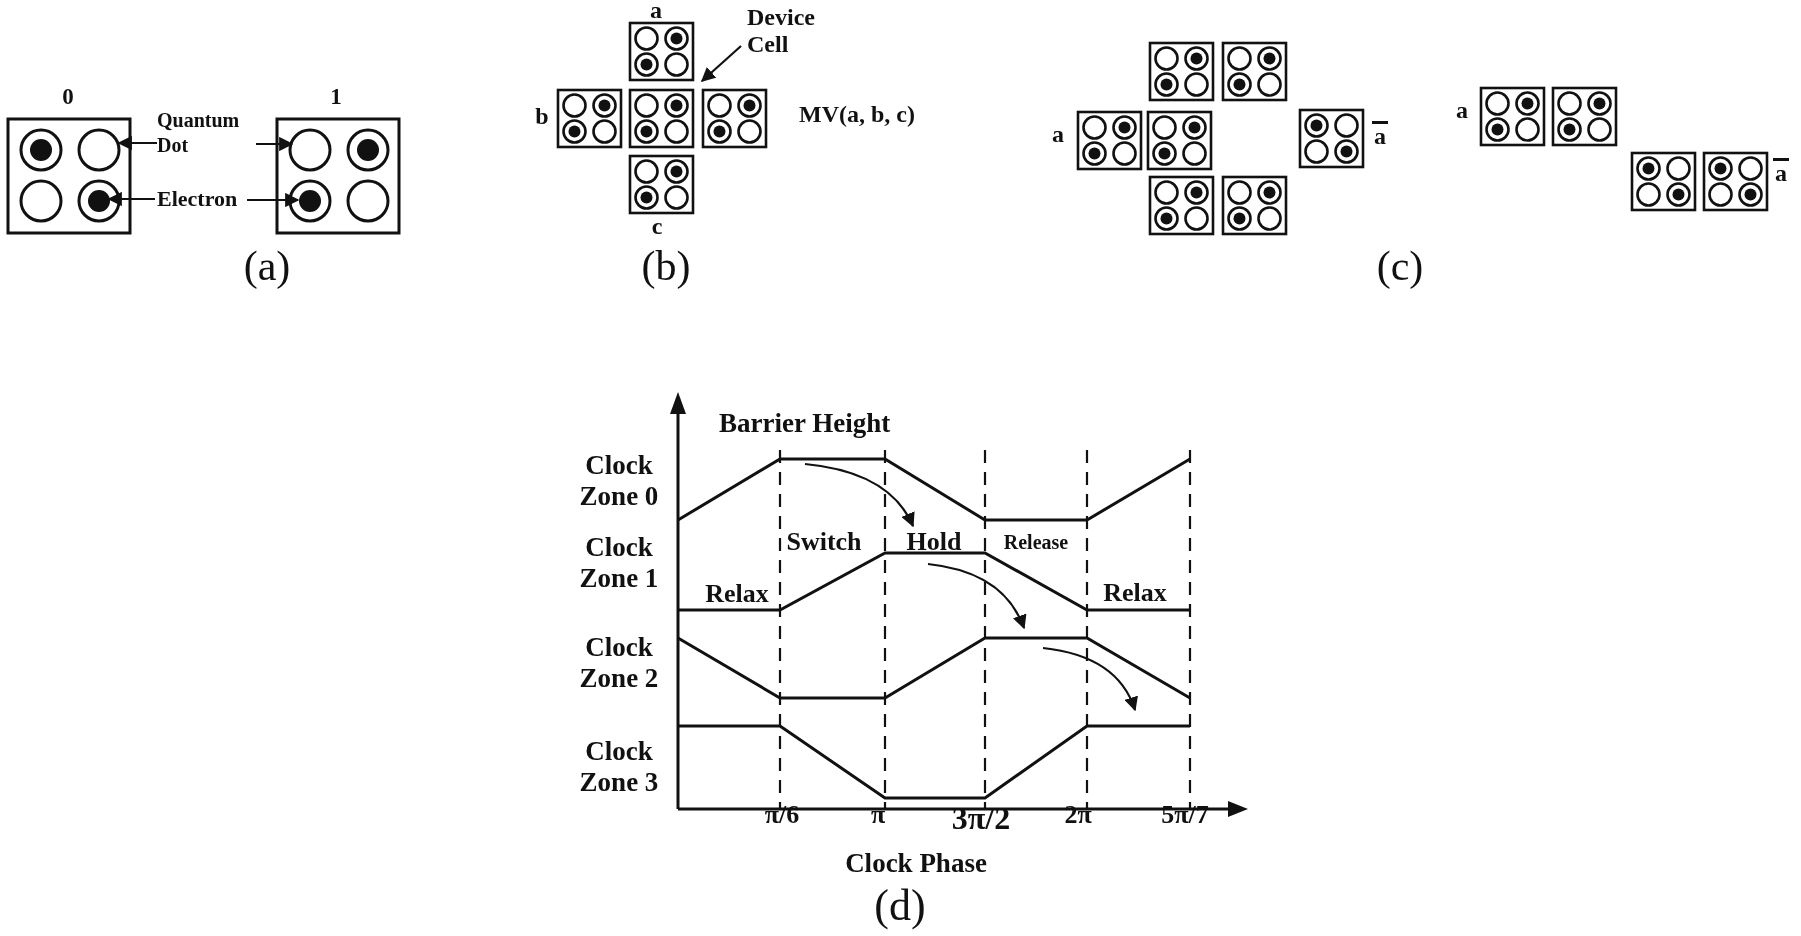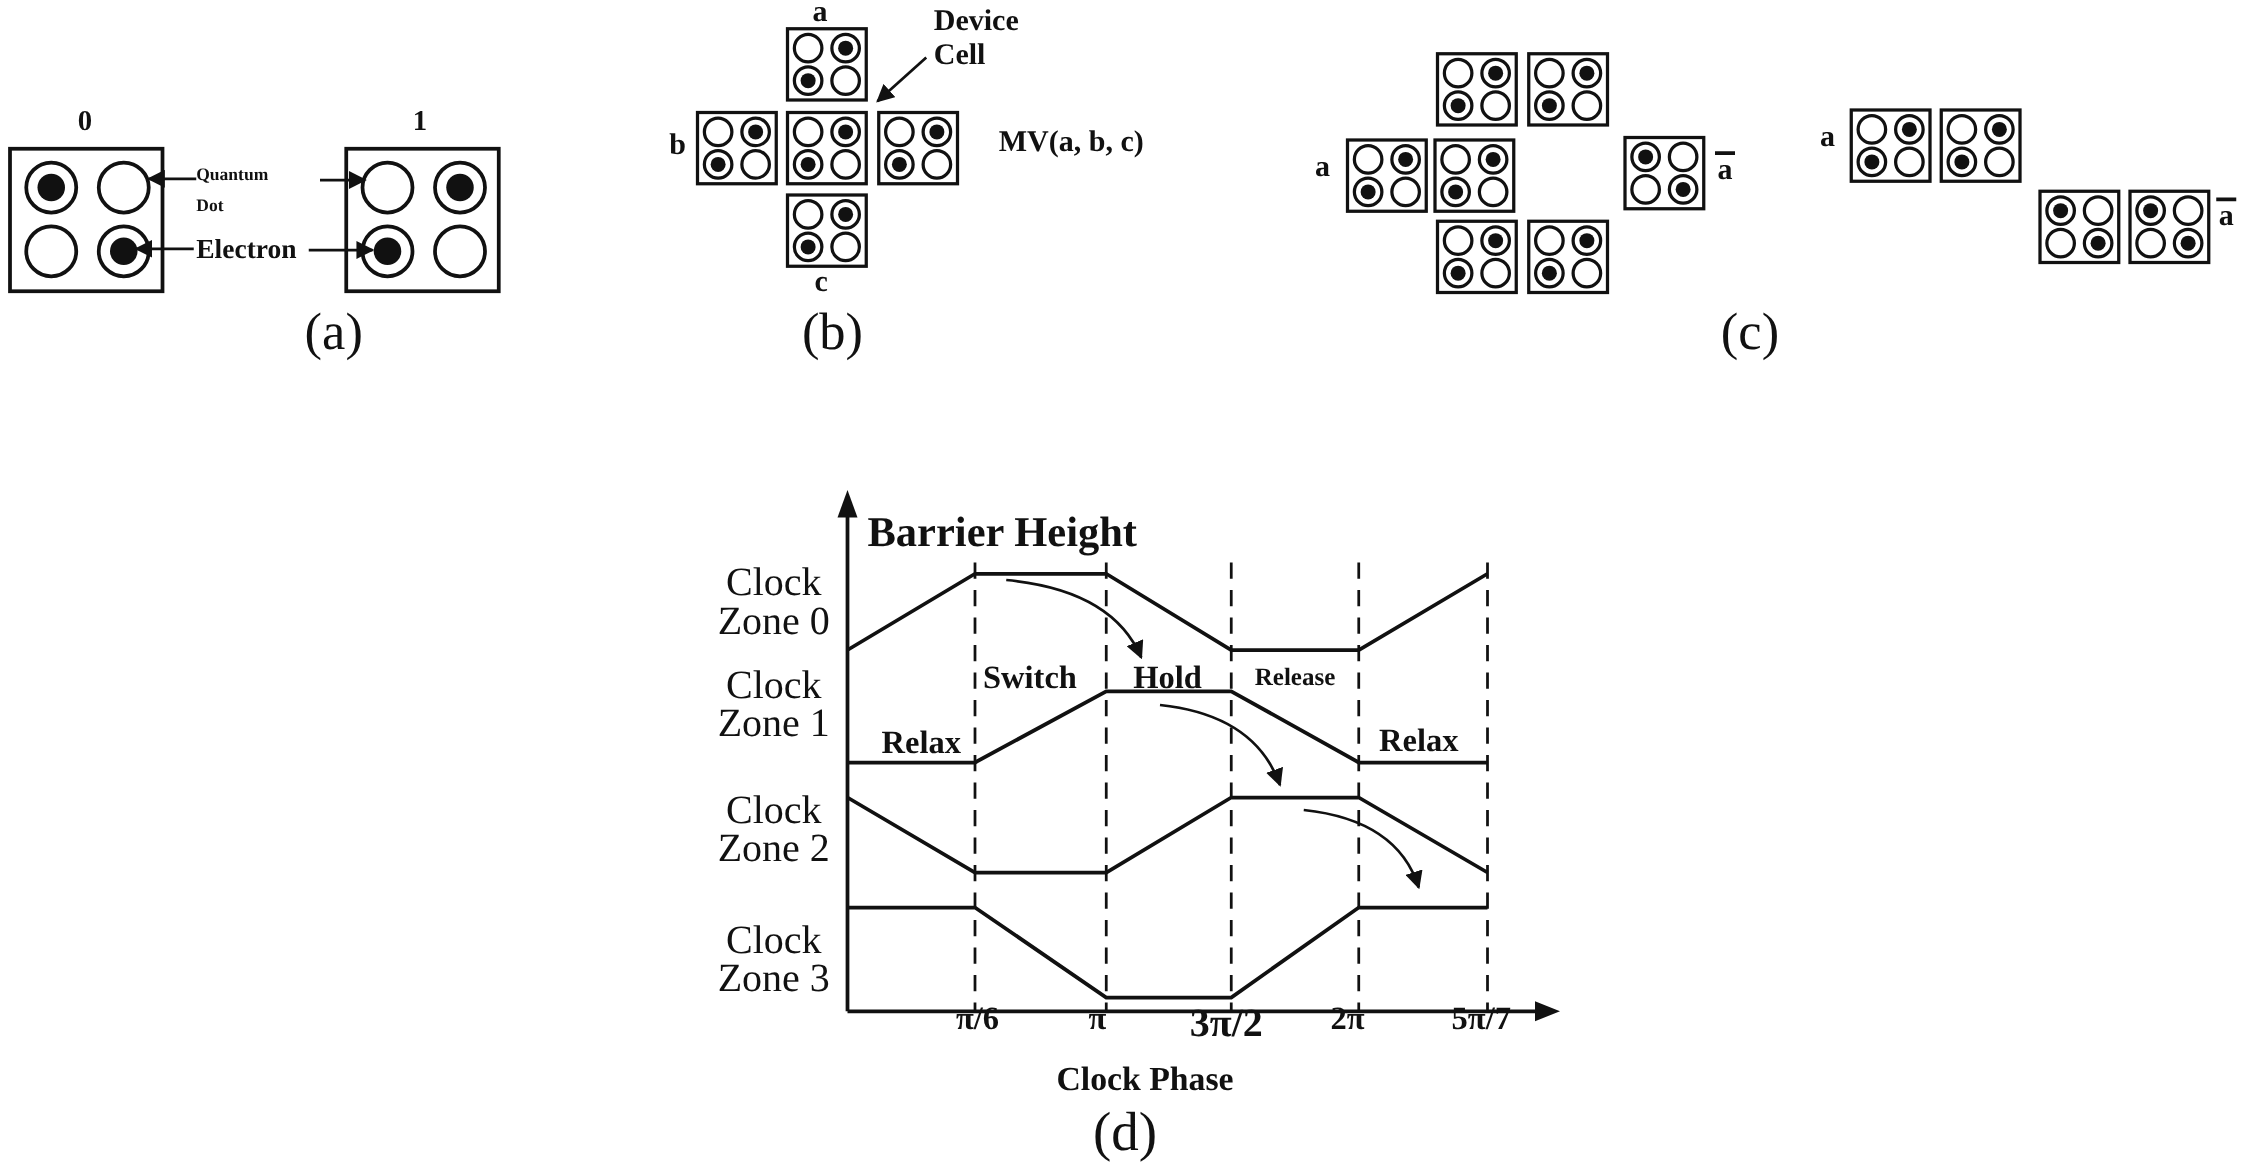--- a/index.html
+++ b/index.html
@@ -2,22 +2,22 @@
 <html><head>
 <meta charset="utf-8">
 <style>
   html,body{margin:0;padding:0;background:#ffffff;}
   #fig{position:relative;width:1801px;height:936px;background:#ffffff;
        font-family:"Liberation Serif",serif;color:#111;overflow:hidden;}
   #gfx{position:absolute;left:0;top:0;}
   .t{position:absolute;white-space:nowrap;color:#111;}
   .b{font-weight:bold;}
   .cx{transform:translateX(-50%);}
-  .zlab{position:absolute;width:124px;text-align:center;font-weight:normal;
-        font-size:32px;line-height:31px;color:#111;}
+  .zlab{position:absolute;width:124px;text-align:center;font-weight:bold;
+        font-size:27px;line-height:31px;color:#111;}
   .cap{font-size:42px;}
   .overbar{display:inline-block;border-top:3px solid #111;padding:0 2px;line-height:1.05;}
   .twoline{line-height:25px;}
 </style>
 </head>
 <body>
 
 <div id="fig">
 
   <svg id="gfx" width="1801" height="936" viewBox="0 0 1801 936">
@@ -216,21 +216,21 @@
         <line x1="247" y1="200" x2="298" y2="200" stroke="#111111" stroke-width="2.2" marker-end="url(#arr)"></line>
         <line x1="741" y1="46" x2="702" y2="81" stroke="#111111" stroke-width="2.2" marker-end="url(#arr)"></line>
         <path d="M805,464 Q890,472 913,526" fill="none" stroke="#111111" stroke-width="2.2" marker-end="url(#arr)"></path>
         <path d="M928,564 Q1004,572 1024,628" fill="none" stroke="#111111" stroke-width="2.2" marker-end="url(#arr)"></path>
         <path d="M1043,648 Q1118,656 1135,710" fill="none" stroke="#111111" stroke-width="2.2" marker-end="url(#arr)"></path>
       </g>
   </svg>
 
   <div class="t b cx" style="left:68px;top:84px;font-size:23px">0</div>
   <div class="t b cx" style="left:336px;top:84px;font-size:23px">1</div>
-  <div class="t b twoline" style="left:157px;top:128px;font-size:14px">
+  <div class="t b twoline" style="left:157px;top:108px;font-size:20px">
     <div>Quantum</div>
     <div>Dot</div>
   </div>
   <div class="t b" style="left:157px;top:186px;font-size:22px">Electron</div>
   <div class="t cx cap" style="left:267px;top:242px">(a)</div>
 
   <div class="t b cx" style="left:656px;top:-3px;font-size:24px">a</div>
   <div class="t b cx" style="left:542px;top:103px;font-size:24px">b</div>
   <div class="t b cx" style="left:657px;top:213px;font-size:24px">c</div>
   <div class="t b" style="left:747px;top:4px;font-size:24px;line-height:27px">
@@ -243,21 +243,21 @@
   <div class="t b cx" style="left:1058px;top:121px;font-size:24px">a</div>
   <div class="t b" style="left:1372px;top:121px;font-size:24px">
     <span class="overbar">a</span>
   </div>
   <div class="t b cx" style="left:1462px;top:97px;font-size:24px">a</div>
   <div class="t b" style="left:1773px;top:158px;font-size:24px">
     <span class="overbar">a</span>
   </div>
   <div class="t cx cap" style="left:1400px;top:242px">(c)</div>
 
-  <div class="t b" style="left:694px;top:408px;font-size:34px">Barrier Height</div>
+  <div class="t b" style="left:719px;top:408px;font-size:27px">Barrier Height</div>
 
   <div class="zlab" style="left:557px;top:450px">
     <div>Clock</div>
     <div>Zone 0</div>
   </div>
   <div class="zlab" style="left:557px;top:532px">
     <div>Clock</div>
     <div>Zone 1</div>
   </div>
   <div class="zlab" style="left:557px;top:632px">

